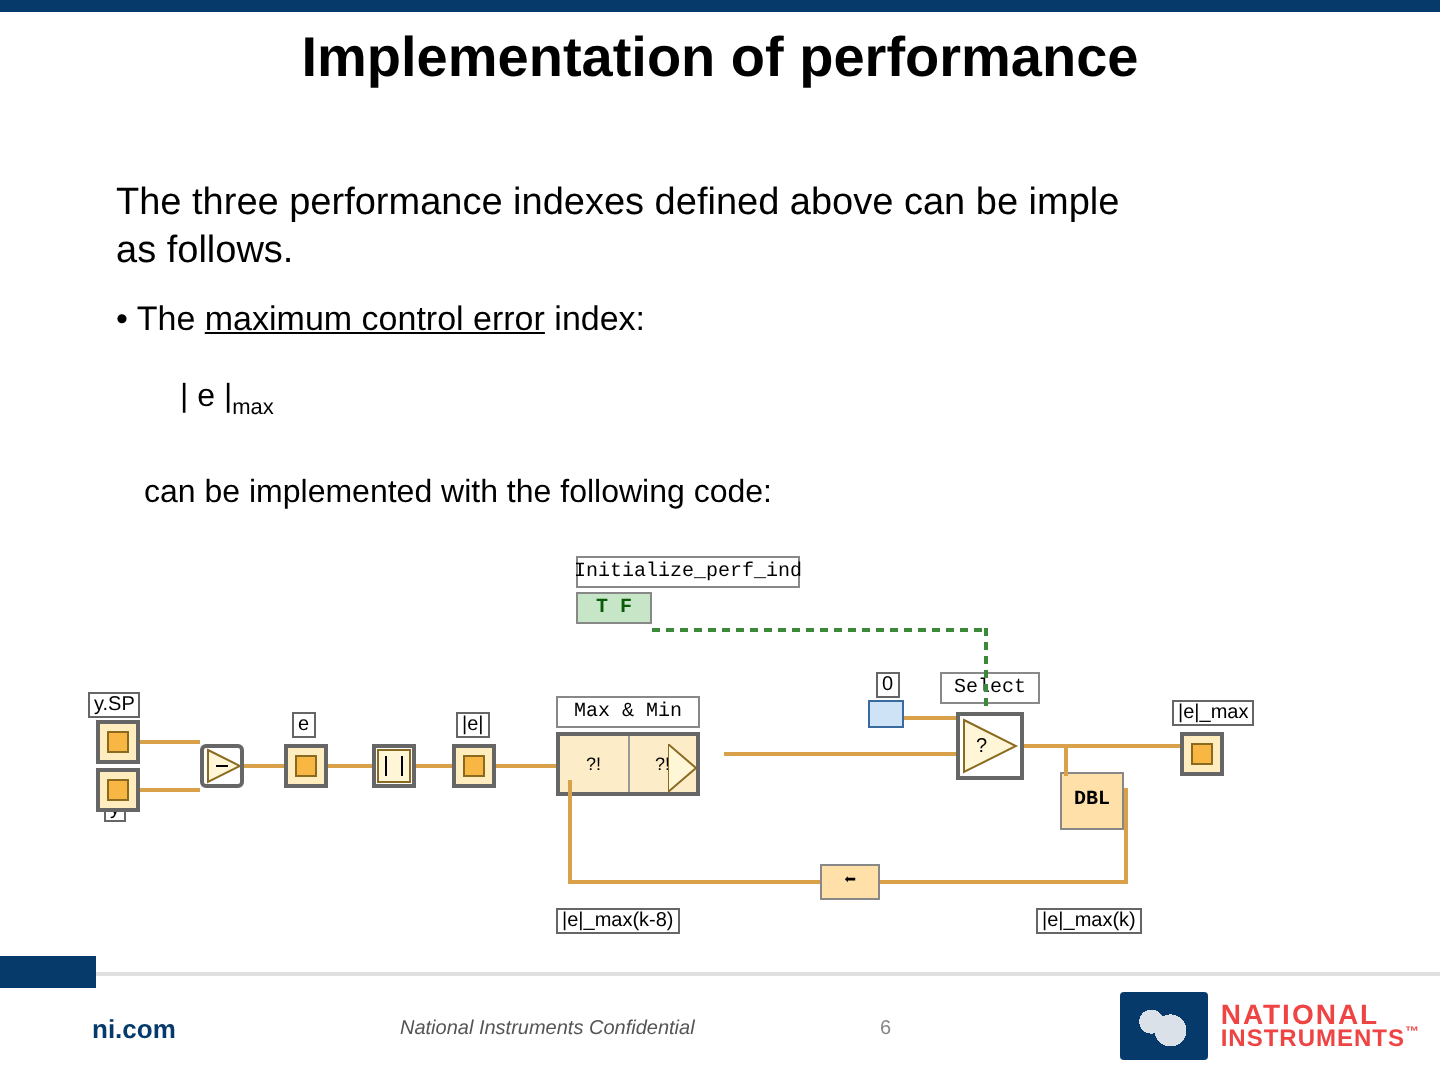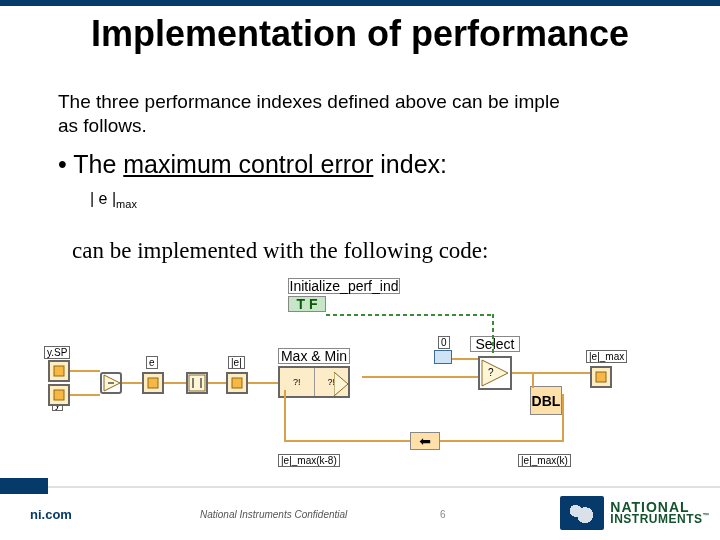--- a/index.html
+++ b/index.html
@@ -1,44 +1,44 @@
 <!DOCTYPE html>
 <html><head>
 <meta charset="utf-8">
 <style>
   * { box-sizing: border-box; margin: 0; padding: 0; }
   html, body { width: 720px; height: 540px; font-family: Arial, Helvetica, sans-serif; background: #fff; overflow: hidden; }
   .slide { position: relative; width: 720px; height: 540px; }
   .top-bar { position: absolute; top: 0; left: 0; right: 0; height: 6px; background: #063a6b; }
-  .title { position: absolute; top: 14px; left: 0; right: 0; text-align: center; font-size: 36px; font-weight: bold; color: #000; line-height: 1.1; }
+  .title { position: absolute; top: 14px; left: 0; right: 0; text-align: center; font-size: 28px; font-weight: bold; color: #000; line-height: 1.1; }
   .body-text { position: absolute; top: 90px; left: 58px; right: 10px; font-size: 19px; color: #000; line-height: 1.25; }
-  .bullet { position: absolute; top: 150px; left: 58px; font-size: 25px; }
+  .bullet { position: absolute; top: 150px; left: 58px; font-size: 17px; }
   .emax-img { position: absolute; top: 190px; left: 90px; width: 64px; height: 24px; }
-  .impl-text { position: absolute; top: 238px; left: 72px; font-size: 23px; font-family: Liberation Serif, serif; }
+  .impl-text { position: absolute; top: 238px; left: 72px; font-size: 16px; }
   .diagram { position: absolute; top: 278px; left: 30px; width: 660px; height: 190px; }
   
-  .lvbox { position: absolute; border: 1px solid #888; background: #fff; font-size: 14px; font-family: Liberation Sans, sans-serif; display: flex; align-items: center; justify-content: center; }
+  .lvbox { position: absolute; border: 1px solid #888; background: #fff; font-size: 10px; font-family: Liberation Mono, monospace; display: flex; align-items: center; justify-content: center; }
   .lvtiny { position: absolute; width: 22px; height: 22px; border: 2px solid #666; background: #fff; display:flex; align-items:center; justify-content:center; }
   .lvtiny-lbl { position: absolute; font-size: 10px; font-family: Arial; border:1px solid #666; background:#fff; padding:0 2px; }
   .wire { position: absolute; background: #d9a24a; height: 2px; }
   .wirev { position: absolute; background: #d9a24a; width: 2px; }
   .dotwire { position:absolute; height:2px; background: repeating-linear-gradient(to right,#3a8a3a 0 4px,transparent 4px 7px); }
   .dotwirev { position:absolute; width:2px; background: repeating-linear-gradient(to bottom,#3a8a3a 0 4px,transparent 4px 7px); }
   .footer-sep { position: absolute; bottom: 52px; left: 0; right: 0; height: 2px; background: #e0e0e0; }
   .footer-accent { position: absolute; bottom: 46px; left: 0; width: 48px; height: 16px; background: #063a6b; }
   .footer-text { position: absolute; bottom: 20px; left: 200px; font-size: 10px; font-style: italic; color: #555; text-align: center; }
   .page-num { position: absolute; bottom: 20px; left: 440px; font-size: 10px; color: #888; }
   .ni-logo { position: absolute; bottom: 10px; right: 10px; display: flex; align-items: center; gap: 6px; }
   .ni-eagle { width: 44px; height: 34px; background: #063a6b; border-radius: 2px; position: relative; }
   .ni-eagle::after { content:""; position:absolute; left:6px; top:6px; width:32px; height:22px; background: radial-gradient(circle at 30% 40%, #fff 0 6px, transparent 6px), radial-gradient(circle at 60% 60%, #fff 0 8px, transparent 8px); opacity:.85; }
-  .ni-text { color: #14532d; font-weight: bold; line-height: 0.9; }
+  .ni-text { color: #ef4444; font-weight: bold; line-height: 0.9; }
   .ni-text .l1 { font-size: 14px; letter-spacing: 1px; }
   .ni-text .l2 { font-size: 12px; letter-spacing: 0.5px; }
   .ni-text .tm { font-size: 7px; vertical-align: super; }
-  .nicom { position: absolute; bottom: 18px; left: 30px; font-size: 13px; font-weight: bold; color: #063a6b; }
+  .nicom { position: absolute; bottom: 18px; left: 46px; font-size: 13px; font-weight: bold; color: #063a6b; }
   
   .formula { font-family: Liberation Sans, sans-serif; font-size: 16px; white-space: nowrap; }
   .subsc { font-size: 11px; vertical-align: sub; }
 </style>
 </head>
 <body>
 
 <div class="slide">
   <div class="top-bar"></div>
 

